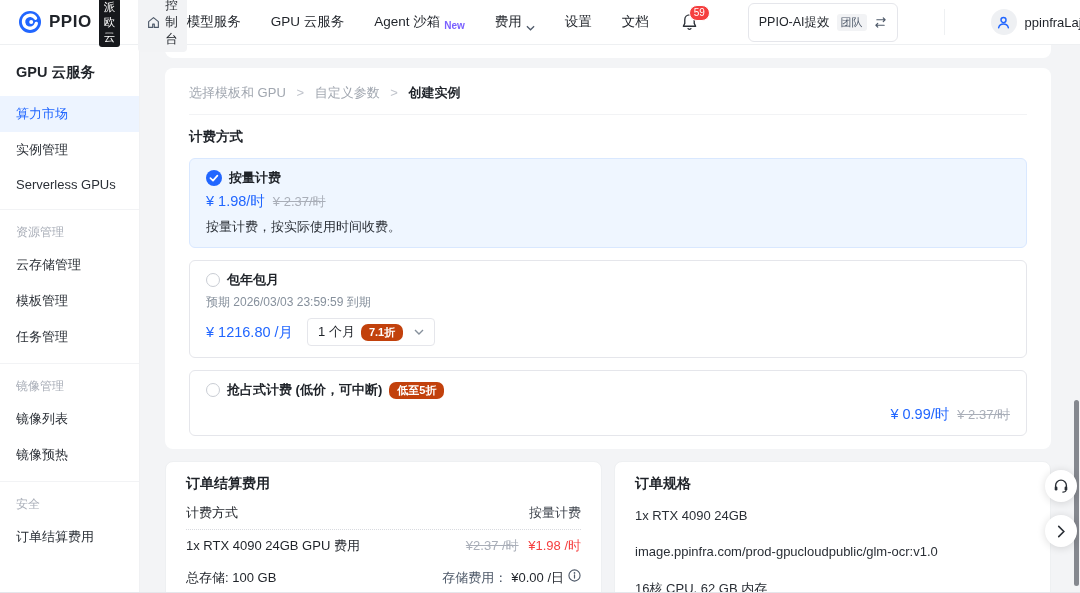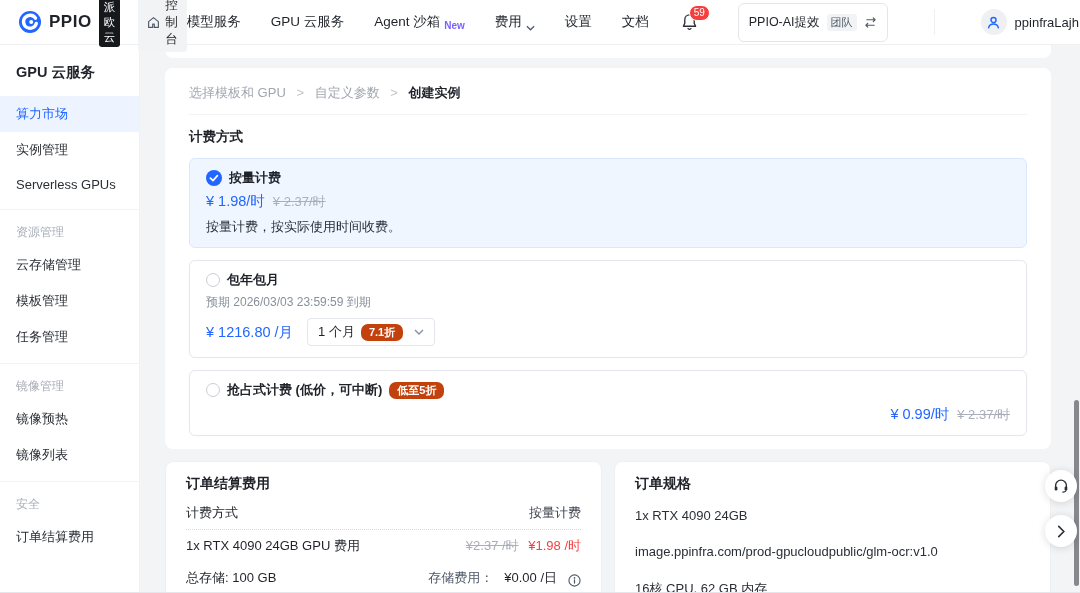--- a/index.html
+++ b/index.html
@@ -25,21 +25,21 @@
   .nav { margin-left:auto; display:flex; align-items:center; gap:30px; }
   .nav-item { font-size:13.5px; cursor:pointer; display:flex; align-items:flex-end; gap:4px; white-space:nowrap; }
   .nav-new { color:#7b61ff; font-size:10px; font-weight:bold; margin-top:-2px; }
   .nav-caret { margin-top:4px; }
   .bell-wrap { position:relative; margin-left:2px; cursor:pointer; }
   .bell-badge {
     position:absolute; top:-8px; left:8px; background:#f53f3f; color:#fff;
     font-size:10px; line-height:14px; padding:0 4px; border-radius:8px; border:1.5px solid #fff;
   }
   .org-pill {
-    margin-left:10px; border:1px solid #e5e6eb; border-radius:6px; padding:10px 10px;
+    margin-left:20px; border:1px solid #e5e6eb; border-radius:6px; padding:10px 10px;
     display:flex; align-items:center; gap:7px; font-size:12.5px; cursor:pointer; white-space:nowrap;
   }
   .org-badge { background:#f2f3f5; color:#4e5969; border-radius:3px; font-size:11px; padding:1px 4px; }
   .header-divider { width:1px; height:26px; background:#eef0f2; margin:0 16px; }
   .user { display:flex; align-items:center; gap:8px; cursor:pointer; }
   .avatar {
     width:26px; height:26px; border-radius:50%; background:#eef0f3;
     display:flex; align-items:center; justify-content:center;
   }
   .user-name { font-size:13px; }
@@ -85,21 +85,21 @@
   
   .bottom-row { display:flex; gap:12px; margin-top:12px; }
   .bcard { background:#fff; border:1px solid #eef0f2; border-radius:8px; padding:13px 20px 11px; flex:1; }
   .bcard-title { font-size:14px; font-weight:bold; margin-bottom:4px; }
   .cost-row { display:flex; justify-content:space-between; align-items:center; padding:7px 0; font-size:13px; }
   .cost-row.dotted { border-bottom:1px dotted #d8dadf; }
   .cost-label { color:#1f2329; }
   .cost-value { color:#3d434c; }
   .red-price { color:#f53f3f; margin-left:6px; }
   .strike { color:#a9aeb8; text-decoration:line-through; }
-  .fee-group { display:flex; align-items:flex-end; gap:11px; color:#4e5969; }
+  .fee-group { display:flex; align-items:flex-start; gap:4px; color:#4e5969; }
   .fee-value { color:#1f2329; }
   .spec-line { font-size:13px; padding:6px 0; color:#2a2f36;margin-top:9px; }
   
   .float-btn {
     position:fixed; width:32px; height:32px; border-radius:50%; background:#fff;
     box-shadow:0 1px 8px rgba(0,0,0,.14); display:flex; align-items:center; justify-content:center;
     cursor:pointer; z-index:10;
   }
   .support-btn { right:3px; top:470px; }
   .expand-btn { right:3px; top:515px; }
@@ -203,22 +203,22 @@
 
     <div class="sb-section">
       <div class="sb-section-title">资源管理</div>
       <div class="sb-item">云存储管理</div>
       <div class="sb-item">模板管理</div>
       <div class="sb-item">任务管理</div>
     </div>
 
     <div class="sb-section">
       <div class="sb-section-title">镜像管理</div>
+      <div class="sb-item">镜像列表</div>
       <div class="sb-item">镜像预热</div>
-      <div class="sb-item">镜像列表</div>
     </div>
 
     <div class="sb-section">
       <div class="sb-section-title">安全</div>
       <div class="sb-item">订单结算费用</div>
     </div>
   </div>
 
   <div class="main">
     <div class="top-strip"></div>

